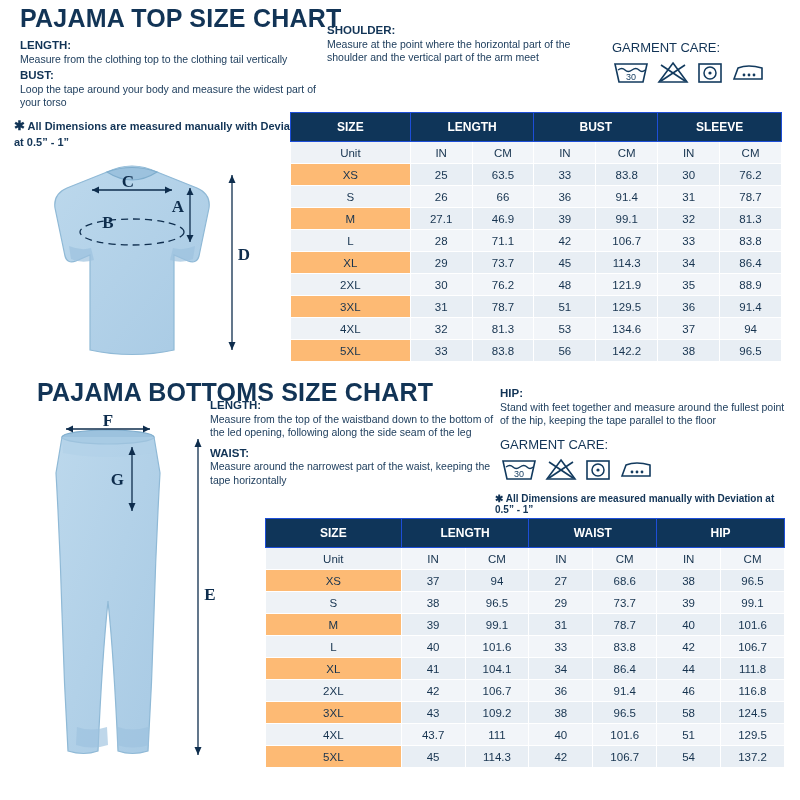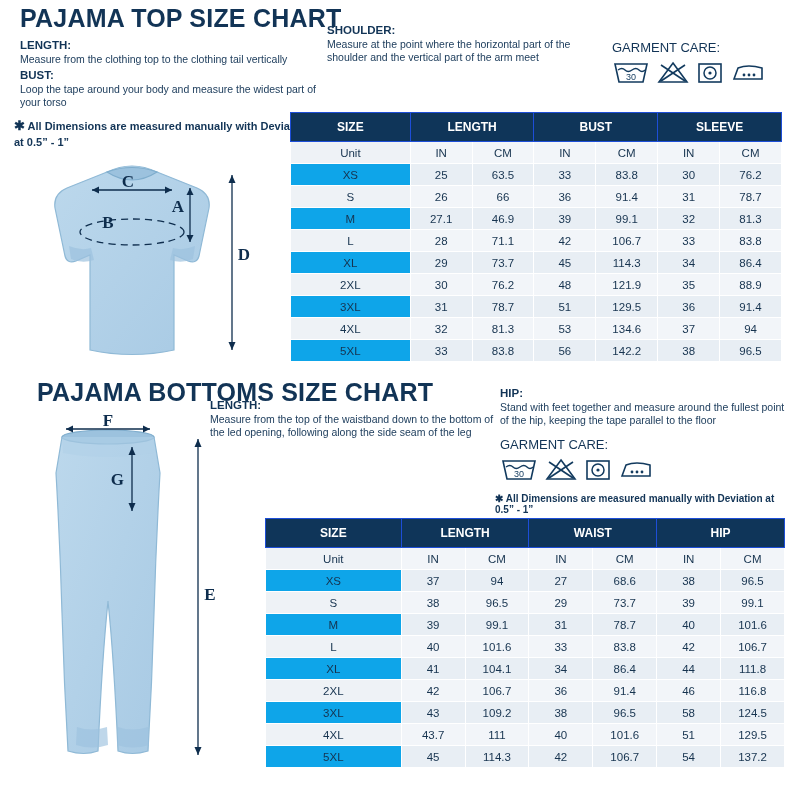--- a/index.html
+++ b/index.html
@@ -89,21 +89,21 @@
   thead th {
     background:#0f3559;
     color:#ffffff;
     font-weight:bold;
     font-size:12px;
     padding:7px 2px;
     border:1px solid #1d4ed8;
   }
   tbody td { padding:4.5px 2px; background:#e8eef4; }
   tbody tr:nth-child(odd) td { background:#f2f5f9; }
-  tbody tr td:first-child { background:#0ea5e9; }
+  tbody tr td:first-child { background:#fdba74; }
   tbody tr:nth-child(odd) td:first-child { background:#eef2f6; }
 
   #top-table { position:absolute; left:290px; top:112px; width:492px; }
   #bottom-table { position:absolute; left:265px; top:518px; width:520px; }
 
   
   #top-garment { position:absolute; left:12px; top:150px; width:250px; height:225px; }
   #bottom-garment { position:absolute; left:20px; top:415px; width:215px; height:370px; }
 
   .dimletter {
@@ -327,20 +327,24 @@
     </tbody>
   </table>
 
   <div id="bottom-title" class="main-title">PAJAMA BOTTOMS SIZE CHART</div>
 
   <div id="bottom-left-text">
     <p>
       <span class="lbl">LENGTH:</span>
       <span class="desc">Measure from the top of the waistband down to the bottom of the led opening, following along the side seam of the leg</span>
     </p>
+    <p>
+      <span class="lbl">WAIST:</span>
+      <span class="desc">Measure around the narrowest part of the waist, keeping the tape horizontally</span>
+    </p>
   </div>
 
   <div id="hip-block">
     <span class="lbl">HIP:</span>
     <span class="desc">Stand with feet together and measure around the fullest point of the hip, keeping the tape parallel to the floor</span>
   </div>
 
   <div id="care-bottom">
     <div class="care-title">GARMENT CARE:</div>
     <div class="care-icons">

